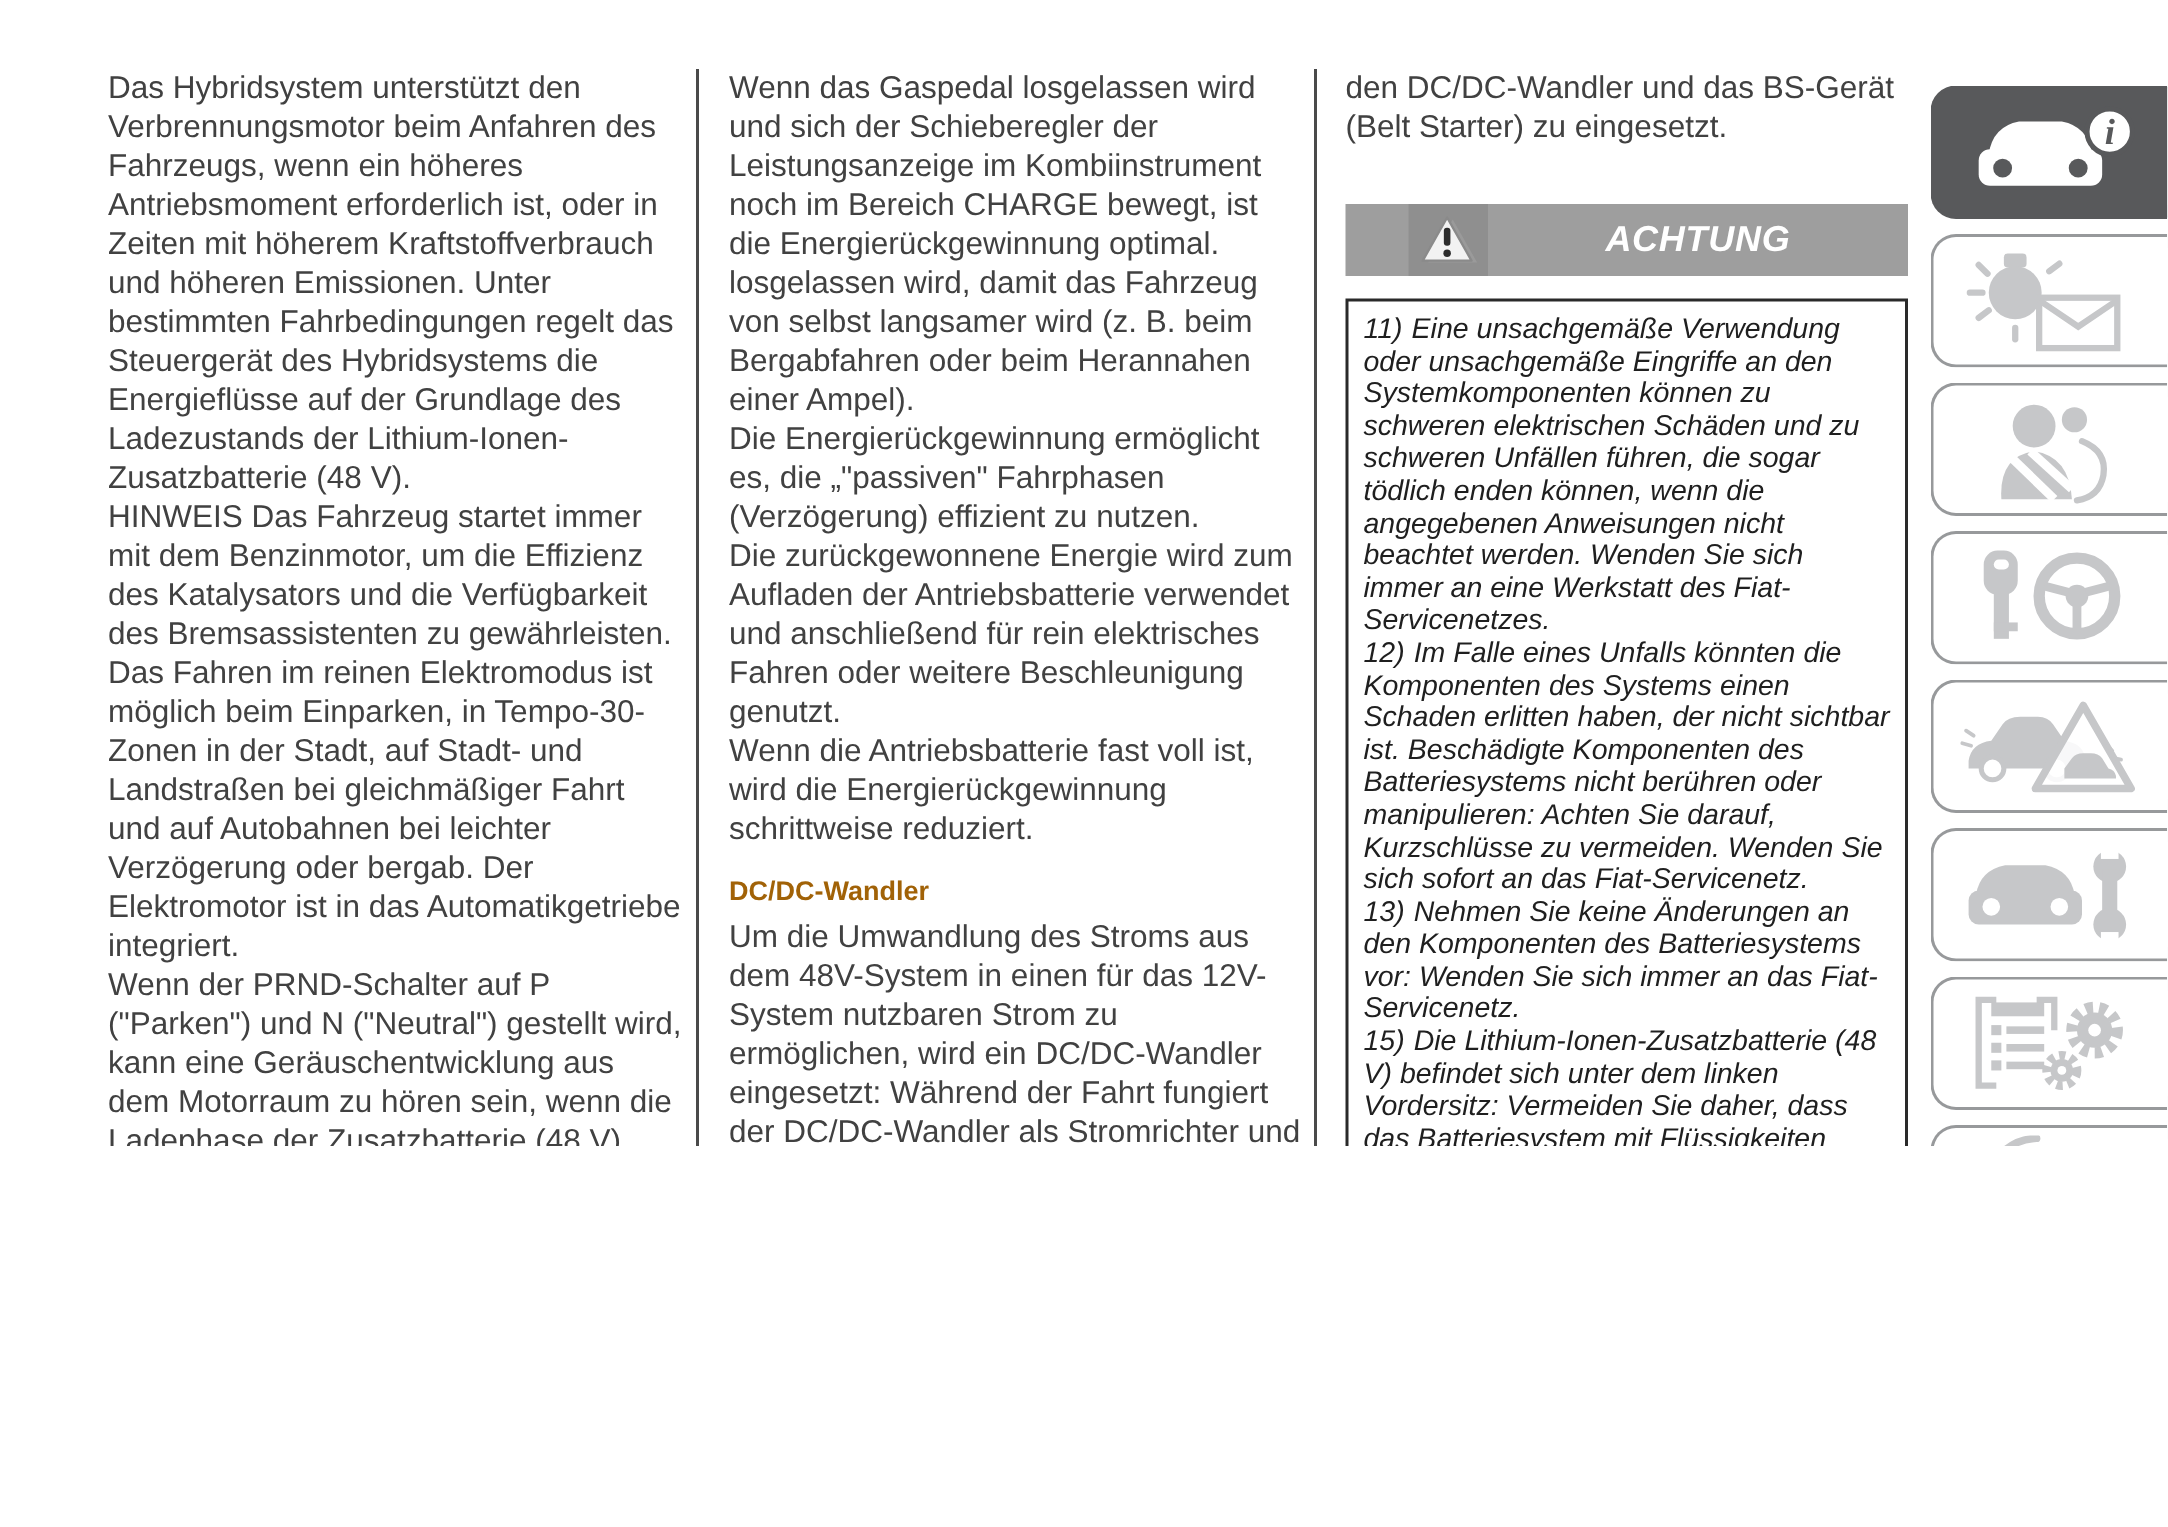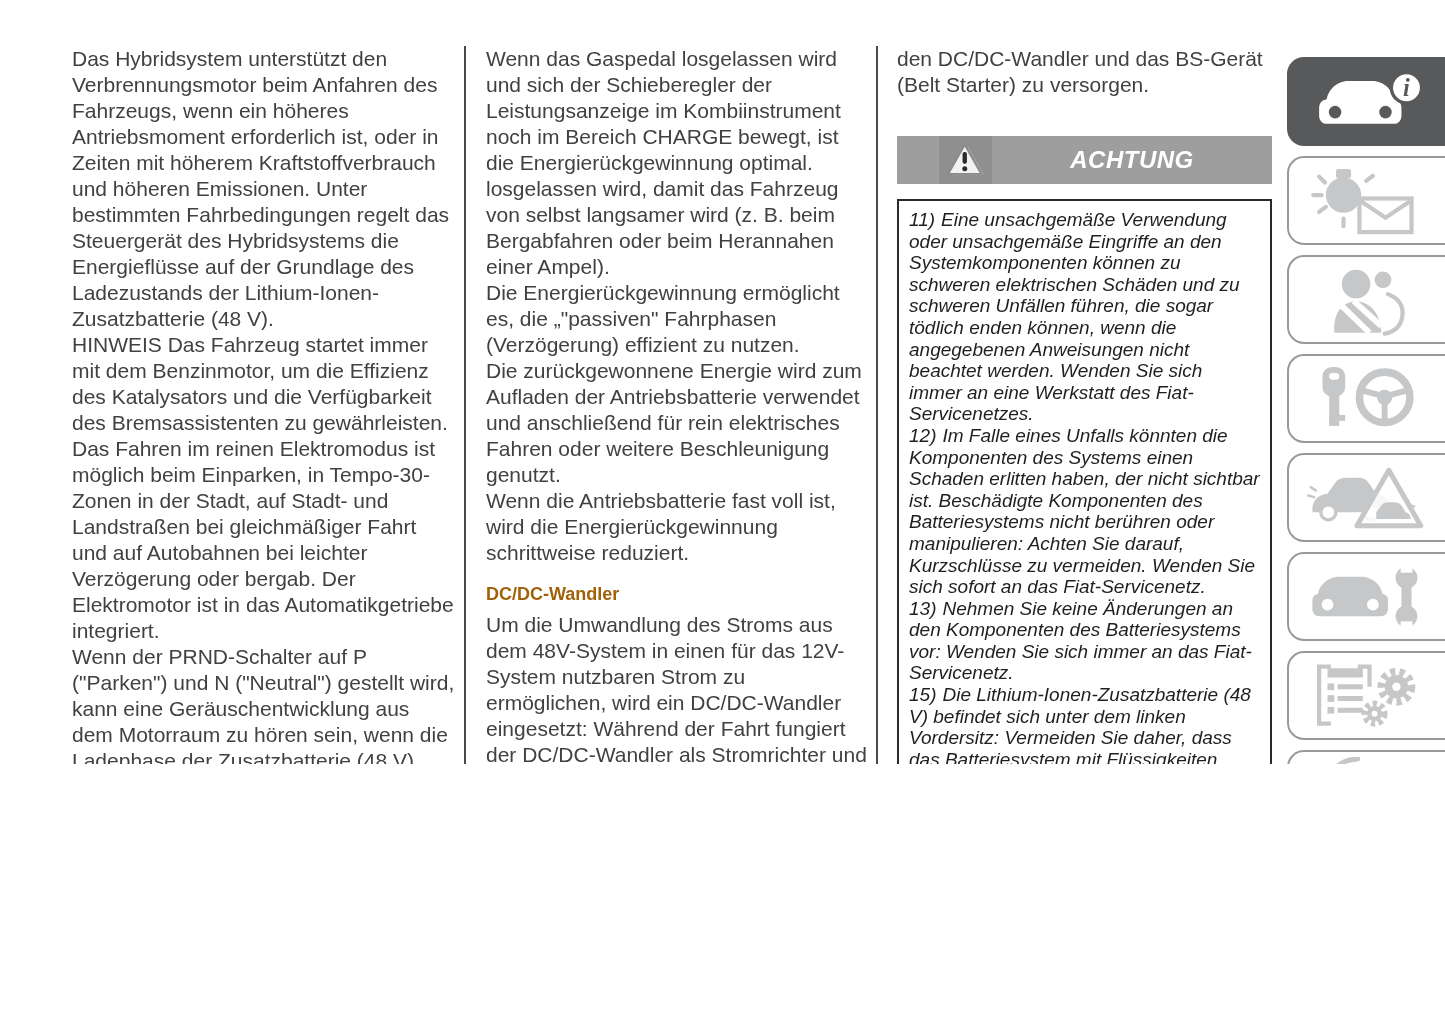--- a/index.html
+++ b/index.html
@@ -58,21 +58,21 @@
     <p>Die Energierückgewinnung ermöglicht es, die „"passiven" Fahrphasen (Verzögerung) effizient zu nutzen.</p>
     <p>Die zurückgewonnene Energie wird zum Aufladen der Antriebsbatterie verwendet und anschließend für rein elektrisches Fahren oder weitere Beschleunigung genutzt.</p>
     <p>Wenn die Antriebsbatterie fast voll ist, wird die Energierückgewinnung schrittweise reduziert.</p>
     <h3>DC/DC-Wandler</h3>
     <p>Um die Umwandlung des Stroms aus dem 48V-System in einen für das 12V-System nutzbaren Strom zu ermöglichen, wird ein DC/DC-Wandler eingesetzt: Während der Fahrt fungiert der DC/DC-Wandler als Stromrichter und ermöglicht die Versorgung und das Aufladen der 12V-Batterie. Das Verbindungskabel ermöglicht es, das 12-V- und das 48V-System miteinander zu verbinden und das 12V-System über die 48V-Zusatzbatterie,</p>
   </div>
 
   <div class="vsep" style="left:876px"></div>
 
   <div class="col col3">
-    <p>den DC/DC-Wandler und das BS-Gerät (Belt Starter) zu versorgen.</p>
+    <p>den DC/DC-Wandler und das BS-Gerät (Belt Starter) zu eingesetzt.</p>
 
     <div class="warnbanner">
       <div class="warnicon">
         <svg width="40" height="36" viewBox="0 0 64 56">
           <path d="M36 6 L62 52 L10 52 Z" fill="#9a9a9a"></path>
           <path d="M30 4 L56 50 L4 50 Z" fill="#f2f2f2" stroke="#8a8a8a" stroke-width="2.5" stroke-linejoin="round"></path>
           <rect x="26.5" y="15" width="7" height="19" rx="3.2" fill="#2b2b2b"></rect>
           <circle cx="30" cy="42" r="4" fill="#2b2b2b"></circle>
         </svg>
       </div>

